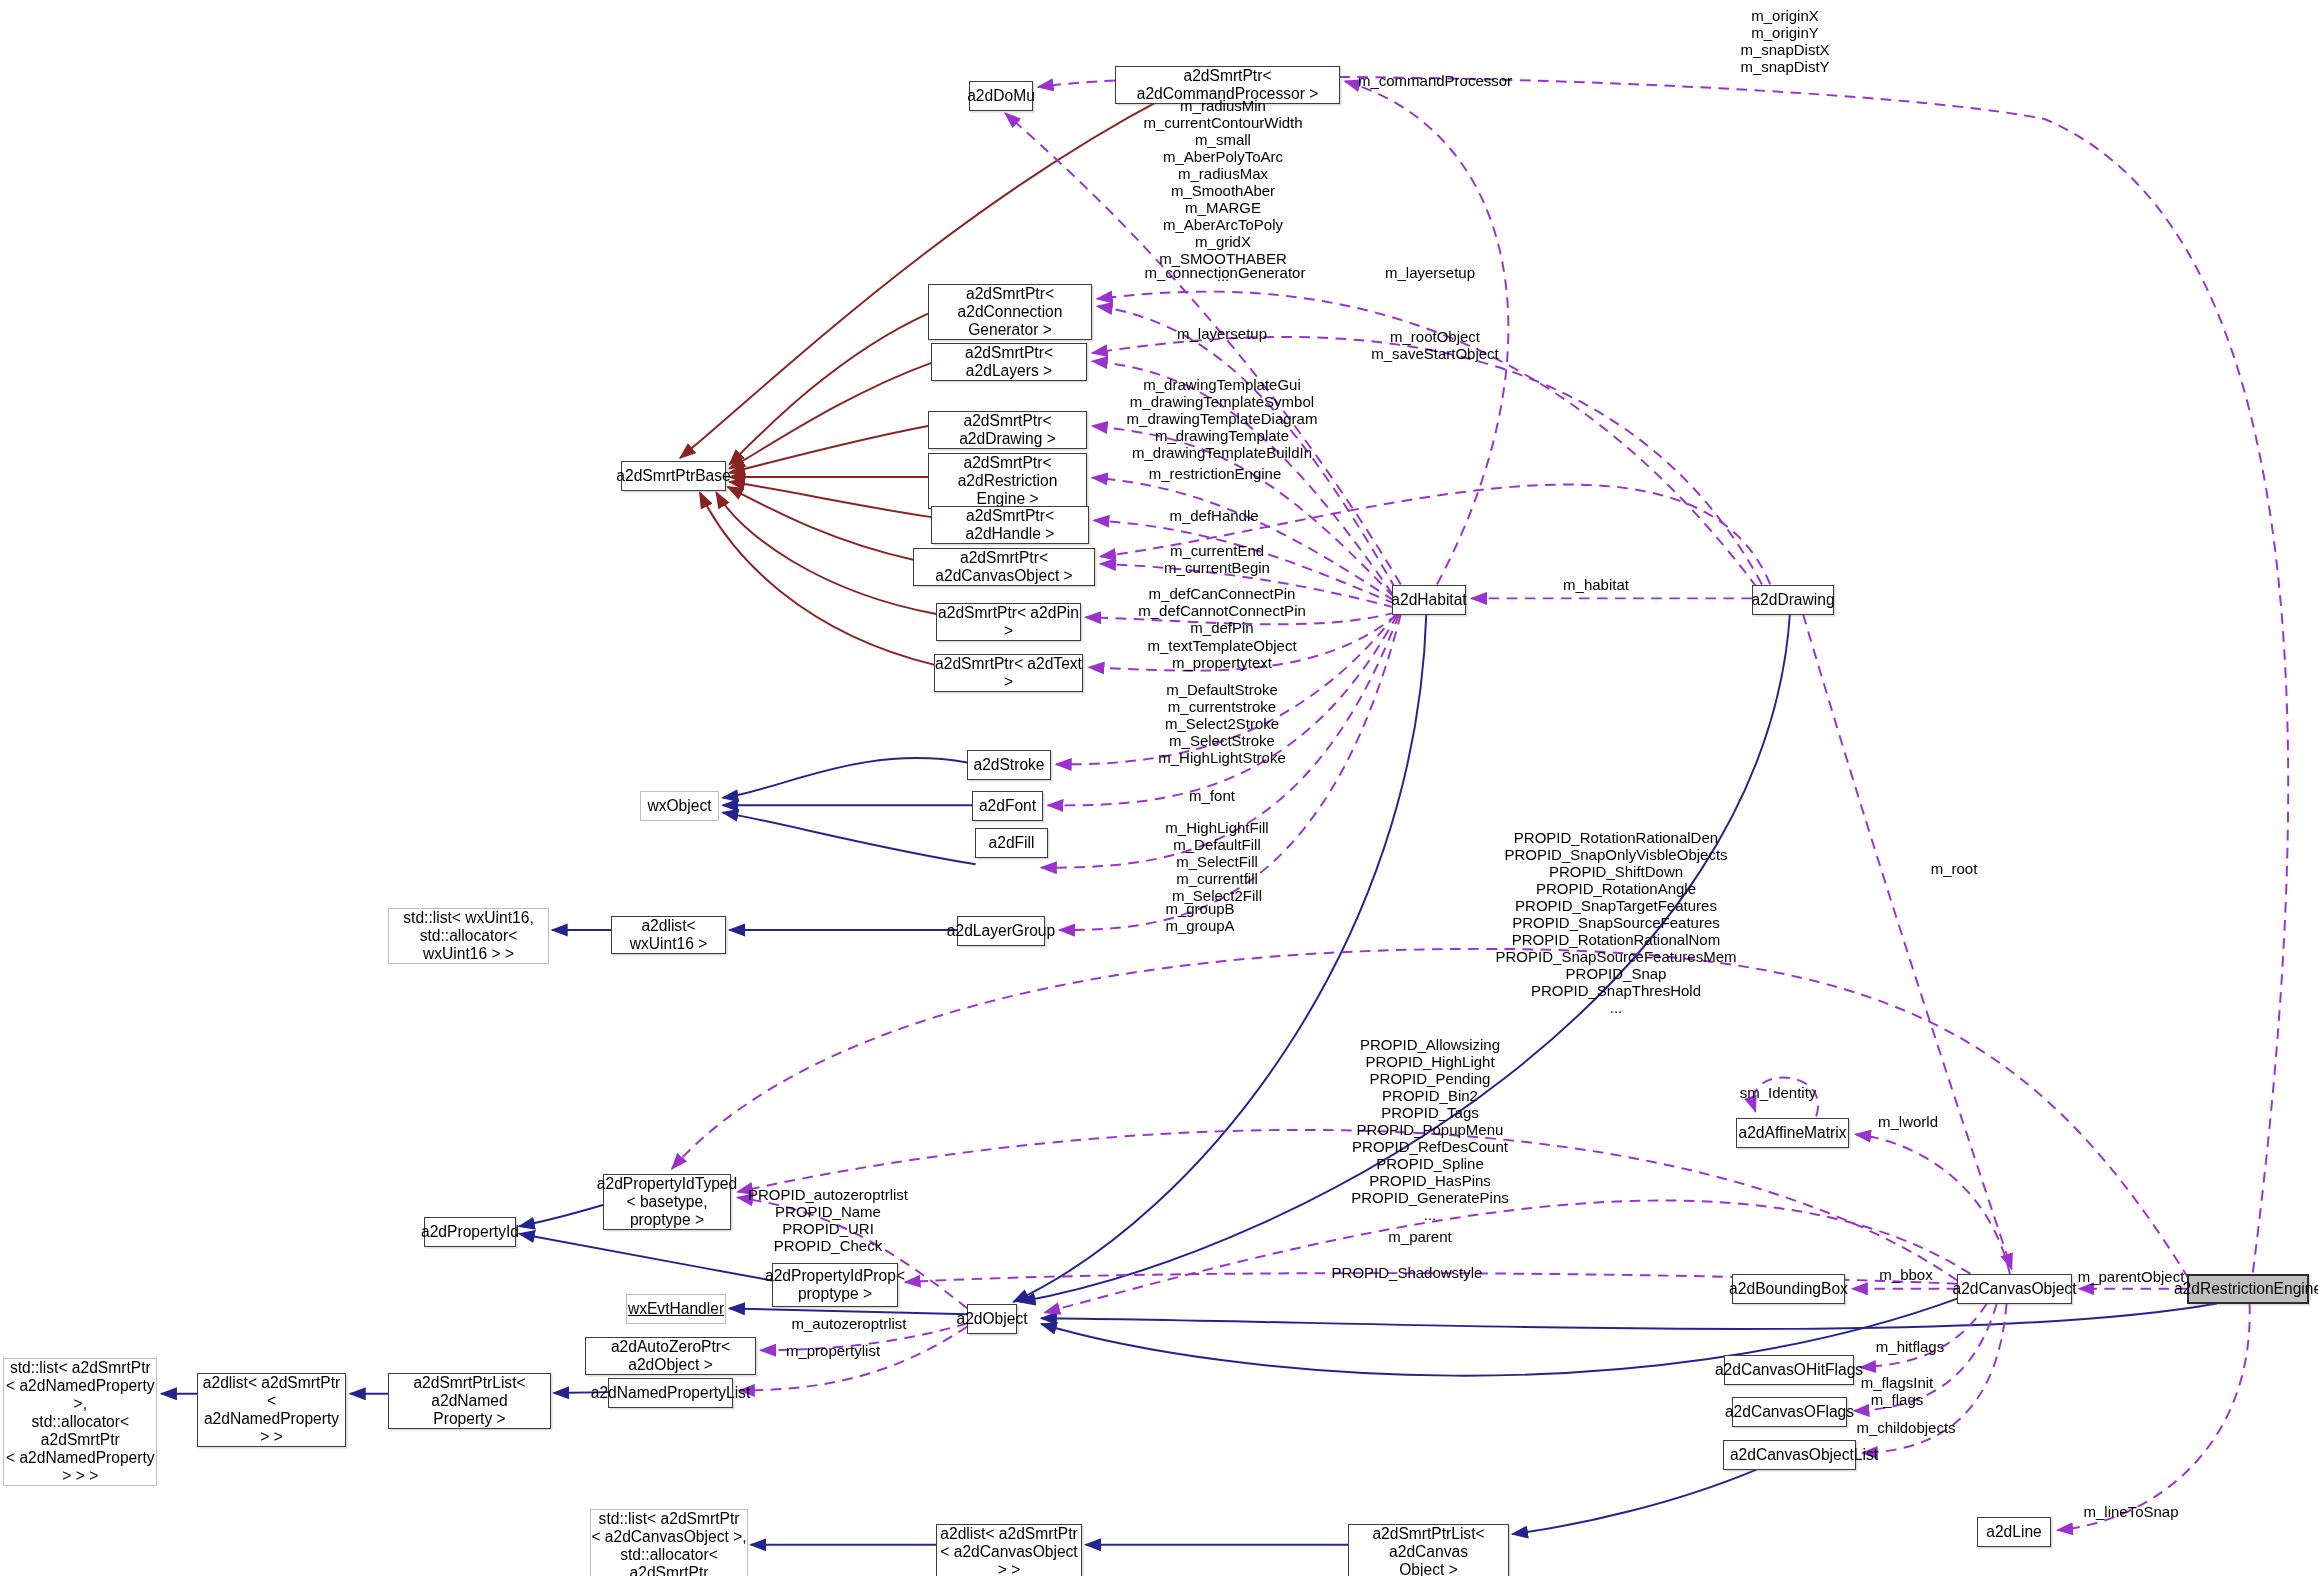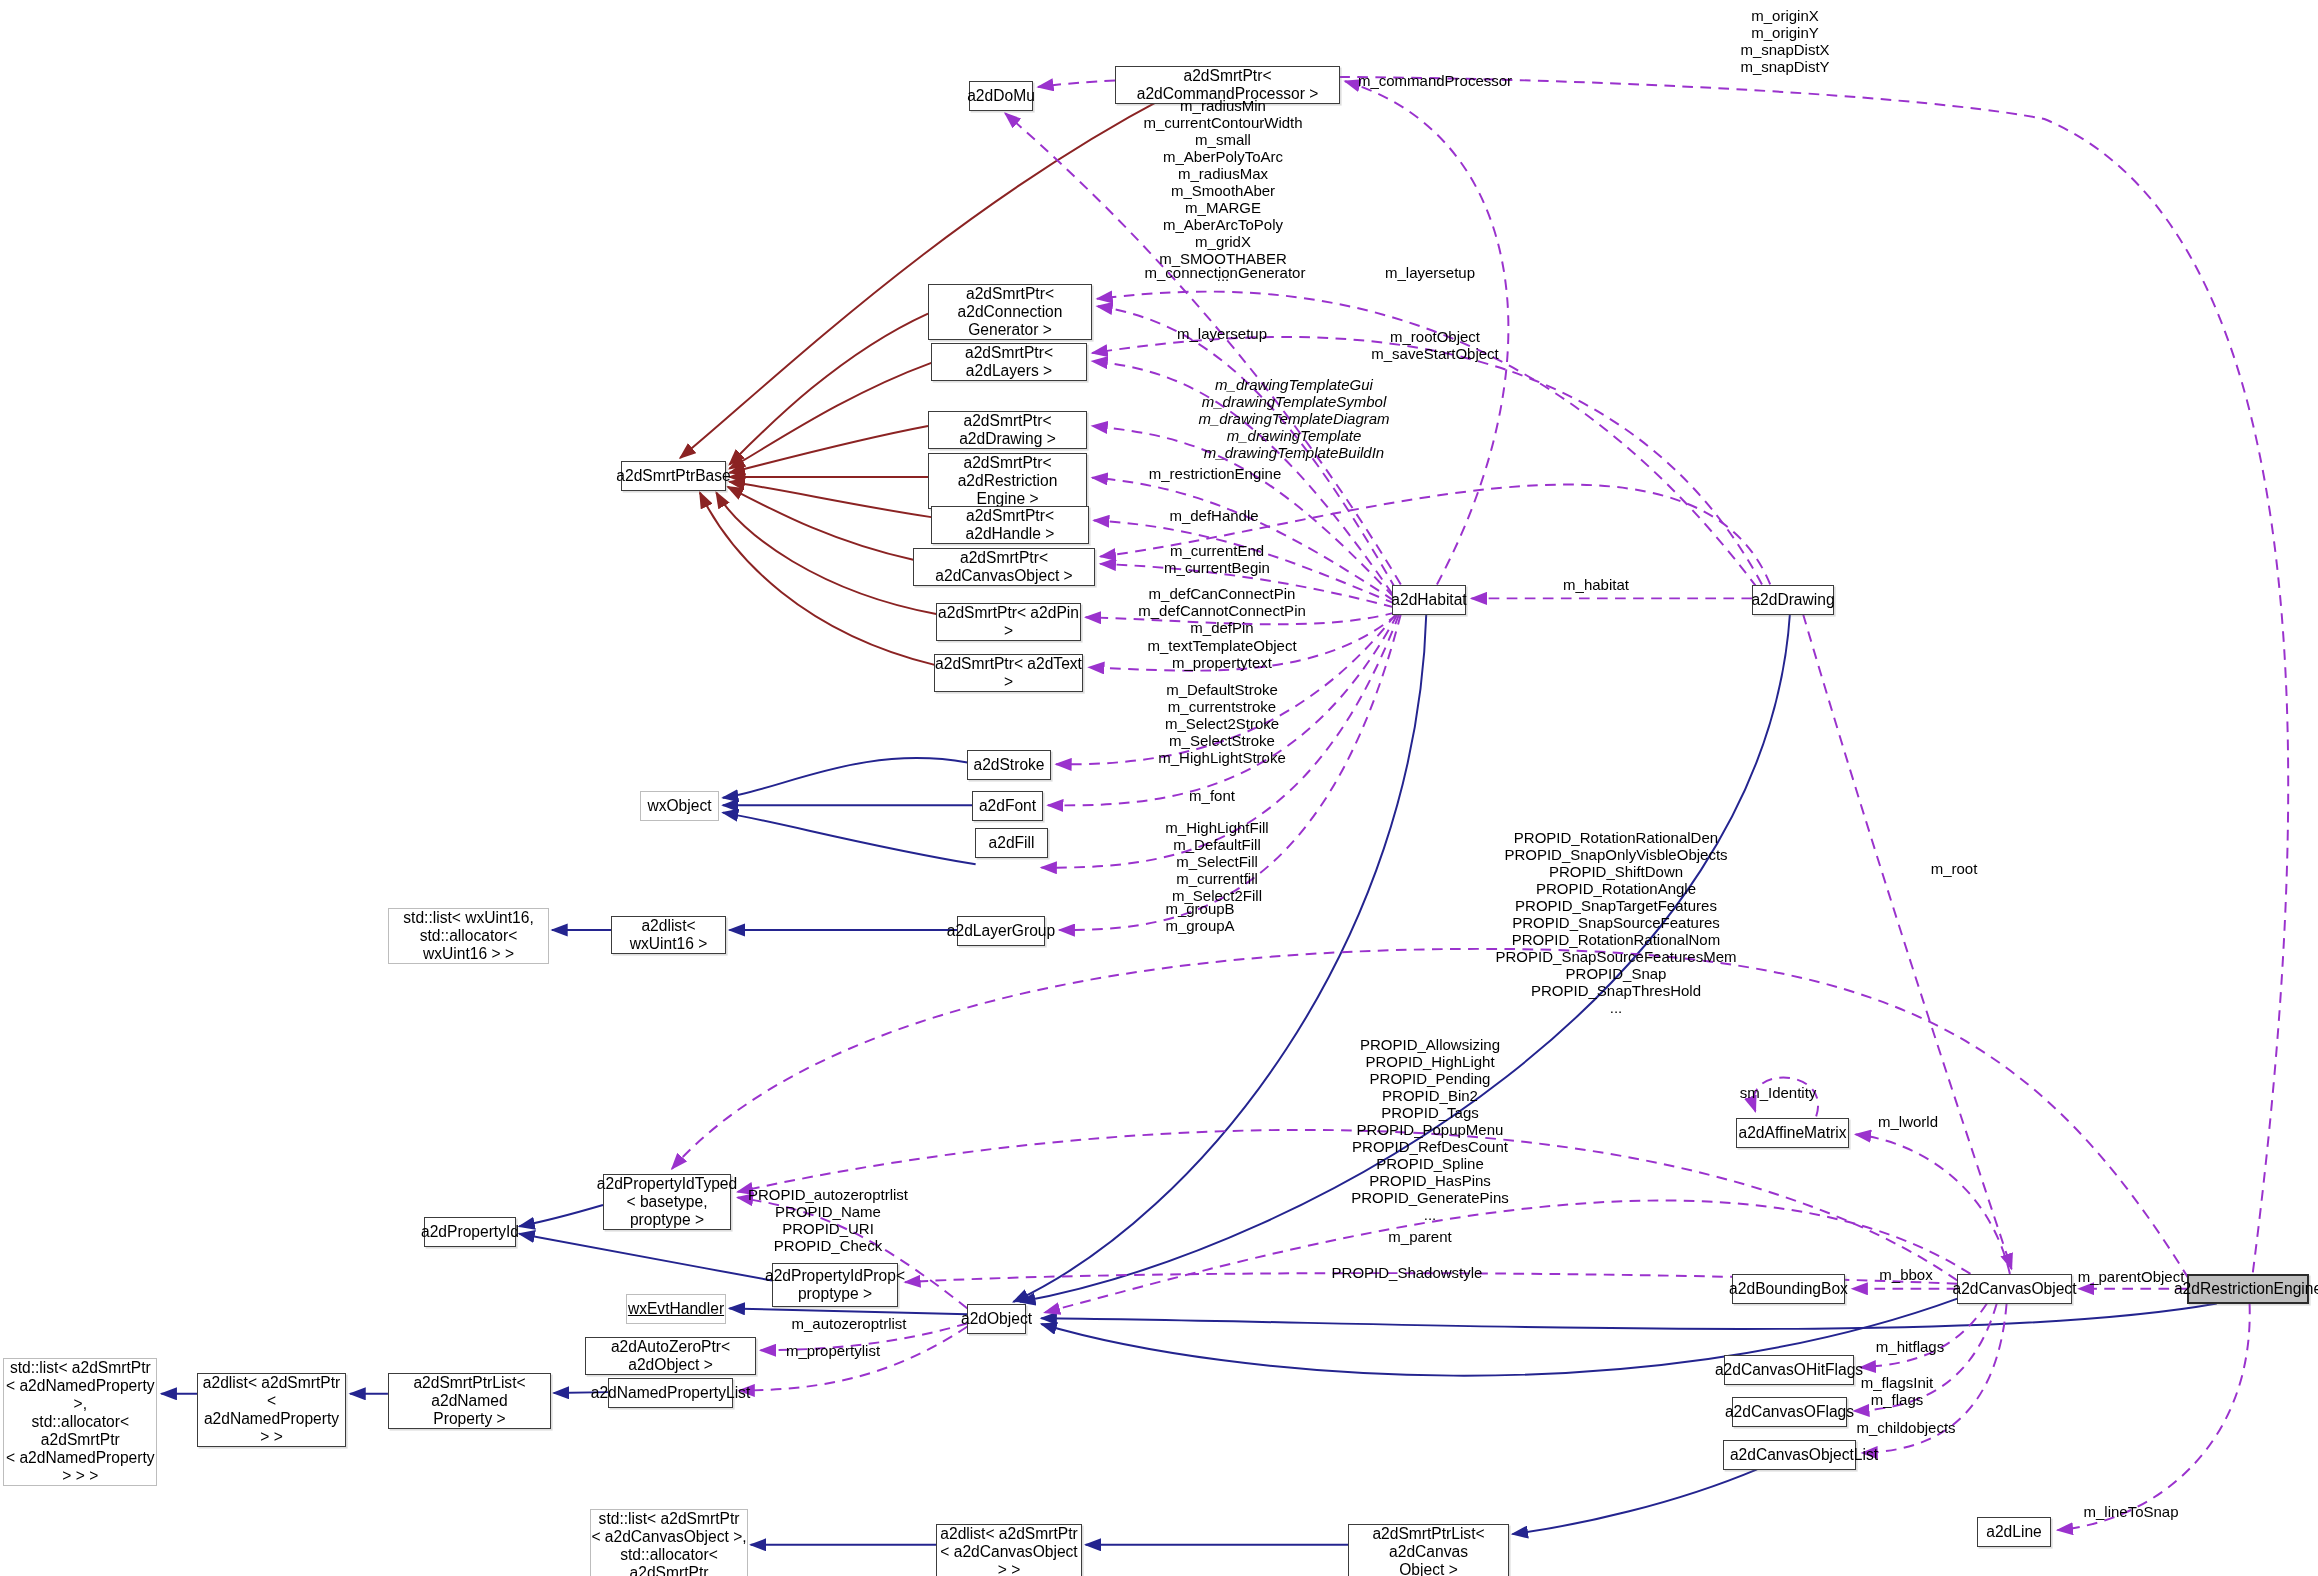--- a/index.html
+++ b/index.html
@@ -122,21 +122,21 @@
       <div class="node light" style="left: 388px; top: 908px; width: 161px; min-height: 44px;">std::list&lt; wxUint16,
  std::allocator&lt; wxUint16 &gt; &gt;</div>
       <div class="node" style="left: 611px; top: 916px; width: 115px; min-height: 30px;">a2dlist&lt; wxUint16 &gt;</div>
       <div class="node" style="left: 957px; top: 916px; width: 88px; min-height: 30px;">a2dLayerGroup</div>
       <div class="node" style="left: 603px; top: 1174px; width: 128px; min-height: 44px;">a2dPropertyIdTyped
 &lt; basetype, proptype &gt;</div>
       <div class="node" style="left: 424px; top: 1217px; width: 92px; min-height: 30px;">a2dPropertyId</div>
       <div class="node" style="left: 772px; top: 1263px; width: 126px; min-height: 44px;">a2dPropertyIdProp&lt;
 proptype &gt;</div>
       <div class="node light" style="left: 626px; top: 1294px; width: 100px; min-height: 30px; text-decoration: underline;">wxEvtHandler</div>
-      <div class="node" style="left: 967px; top: 1304px; width: 59px; min-height: 30px;">a2dObject</div>
+      <div class="node" style="left: 967px; top: 1304px; width: 50px; min-height: 30px;">a2dObject</div>
       <div class="node" style="left: 585px; top: 1337px; width: 171px; min-height: 30px;">a2dAutoZeroPtr&lt; a2dObject &gt;</div>
       <div class="node light" style="left: 3.3px; top: 1358px; width: 154px; min-height: 76px;">std::list&lt; a2dSmrtPtr
 &lt; a2dNamedProperty &gt;,
  std::allocator&lt; a2dSmrtPtr
 &lt; a2dNamedProperty &gt; &gt; &gt;</div>
       <div class="node" style="left: 197px; top: 1373px; width: 149px; min-height: 44px;">a2dlist&lt; a2dSmrtPtr
 &lt; a2dNamedProperty &gt; &gt;</div>
       <div class="node" style="left: 388px; top: 1373px; width: 163px; min-height: 44px;">a2dSmrtPtrList&lt; a2dNamed
 Property &gt;</div>
       <div class="node" style="left: 608px; top: 1378px; width: 125px; min-height: 30px;">a2dNamedPropertyList</div>
@@ -172,21 +172,21 @@
 m_MARGE
 m_AberArcToPoly
 m_gridX
 m_SMOOTHABER
 ...</div>
       <div class="elabel" style="left: 1225px; top: 264px;">m_connectionGenerator</div>
       <div class="elabel" style="left: 1430px; top: 264px;">m_layersetup</div>
       <div class="elabel" style="left: 1222px; top: 325px;">m_layersetup</div>
       <div class="elabel" style="left: 1435px; top: 328px;">m_rootObject
 m_saveStartObject</div>
-      <div class="elabel" style="left: 1294px; top: 376px; font-style: italic;">m_drawingTemplateGui
+      <div class="elabel" style="left: 1222px; top: 376px;">m_drawingTemplateGui
 m_drawingTemplateSymbol
 m_drawingTemplateDiagram
 m_drawingTemplate
 m_drawingTemplateBuildIn</div>
       <div class="elabel" style="left: 1215px; top: 465px;">m_restrictionEngine</div>
       <div class="elabel" style="left: 1214px; top: 507px;">m_defHandle</div>
       <div class="elabel" style="left: 1217px; top: 542px;">m_currentEnd
 m_currentBegin</div>
       <div class="elabel" style="left: 1222px; top: 585px;">m_defCanConnectPin
 m_defCannotConnectPin

